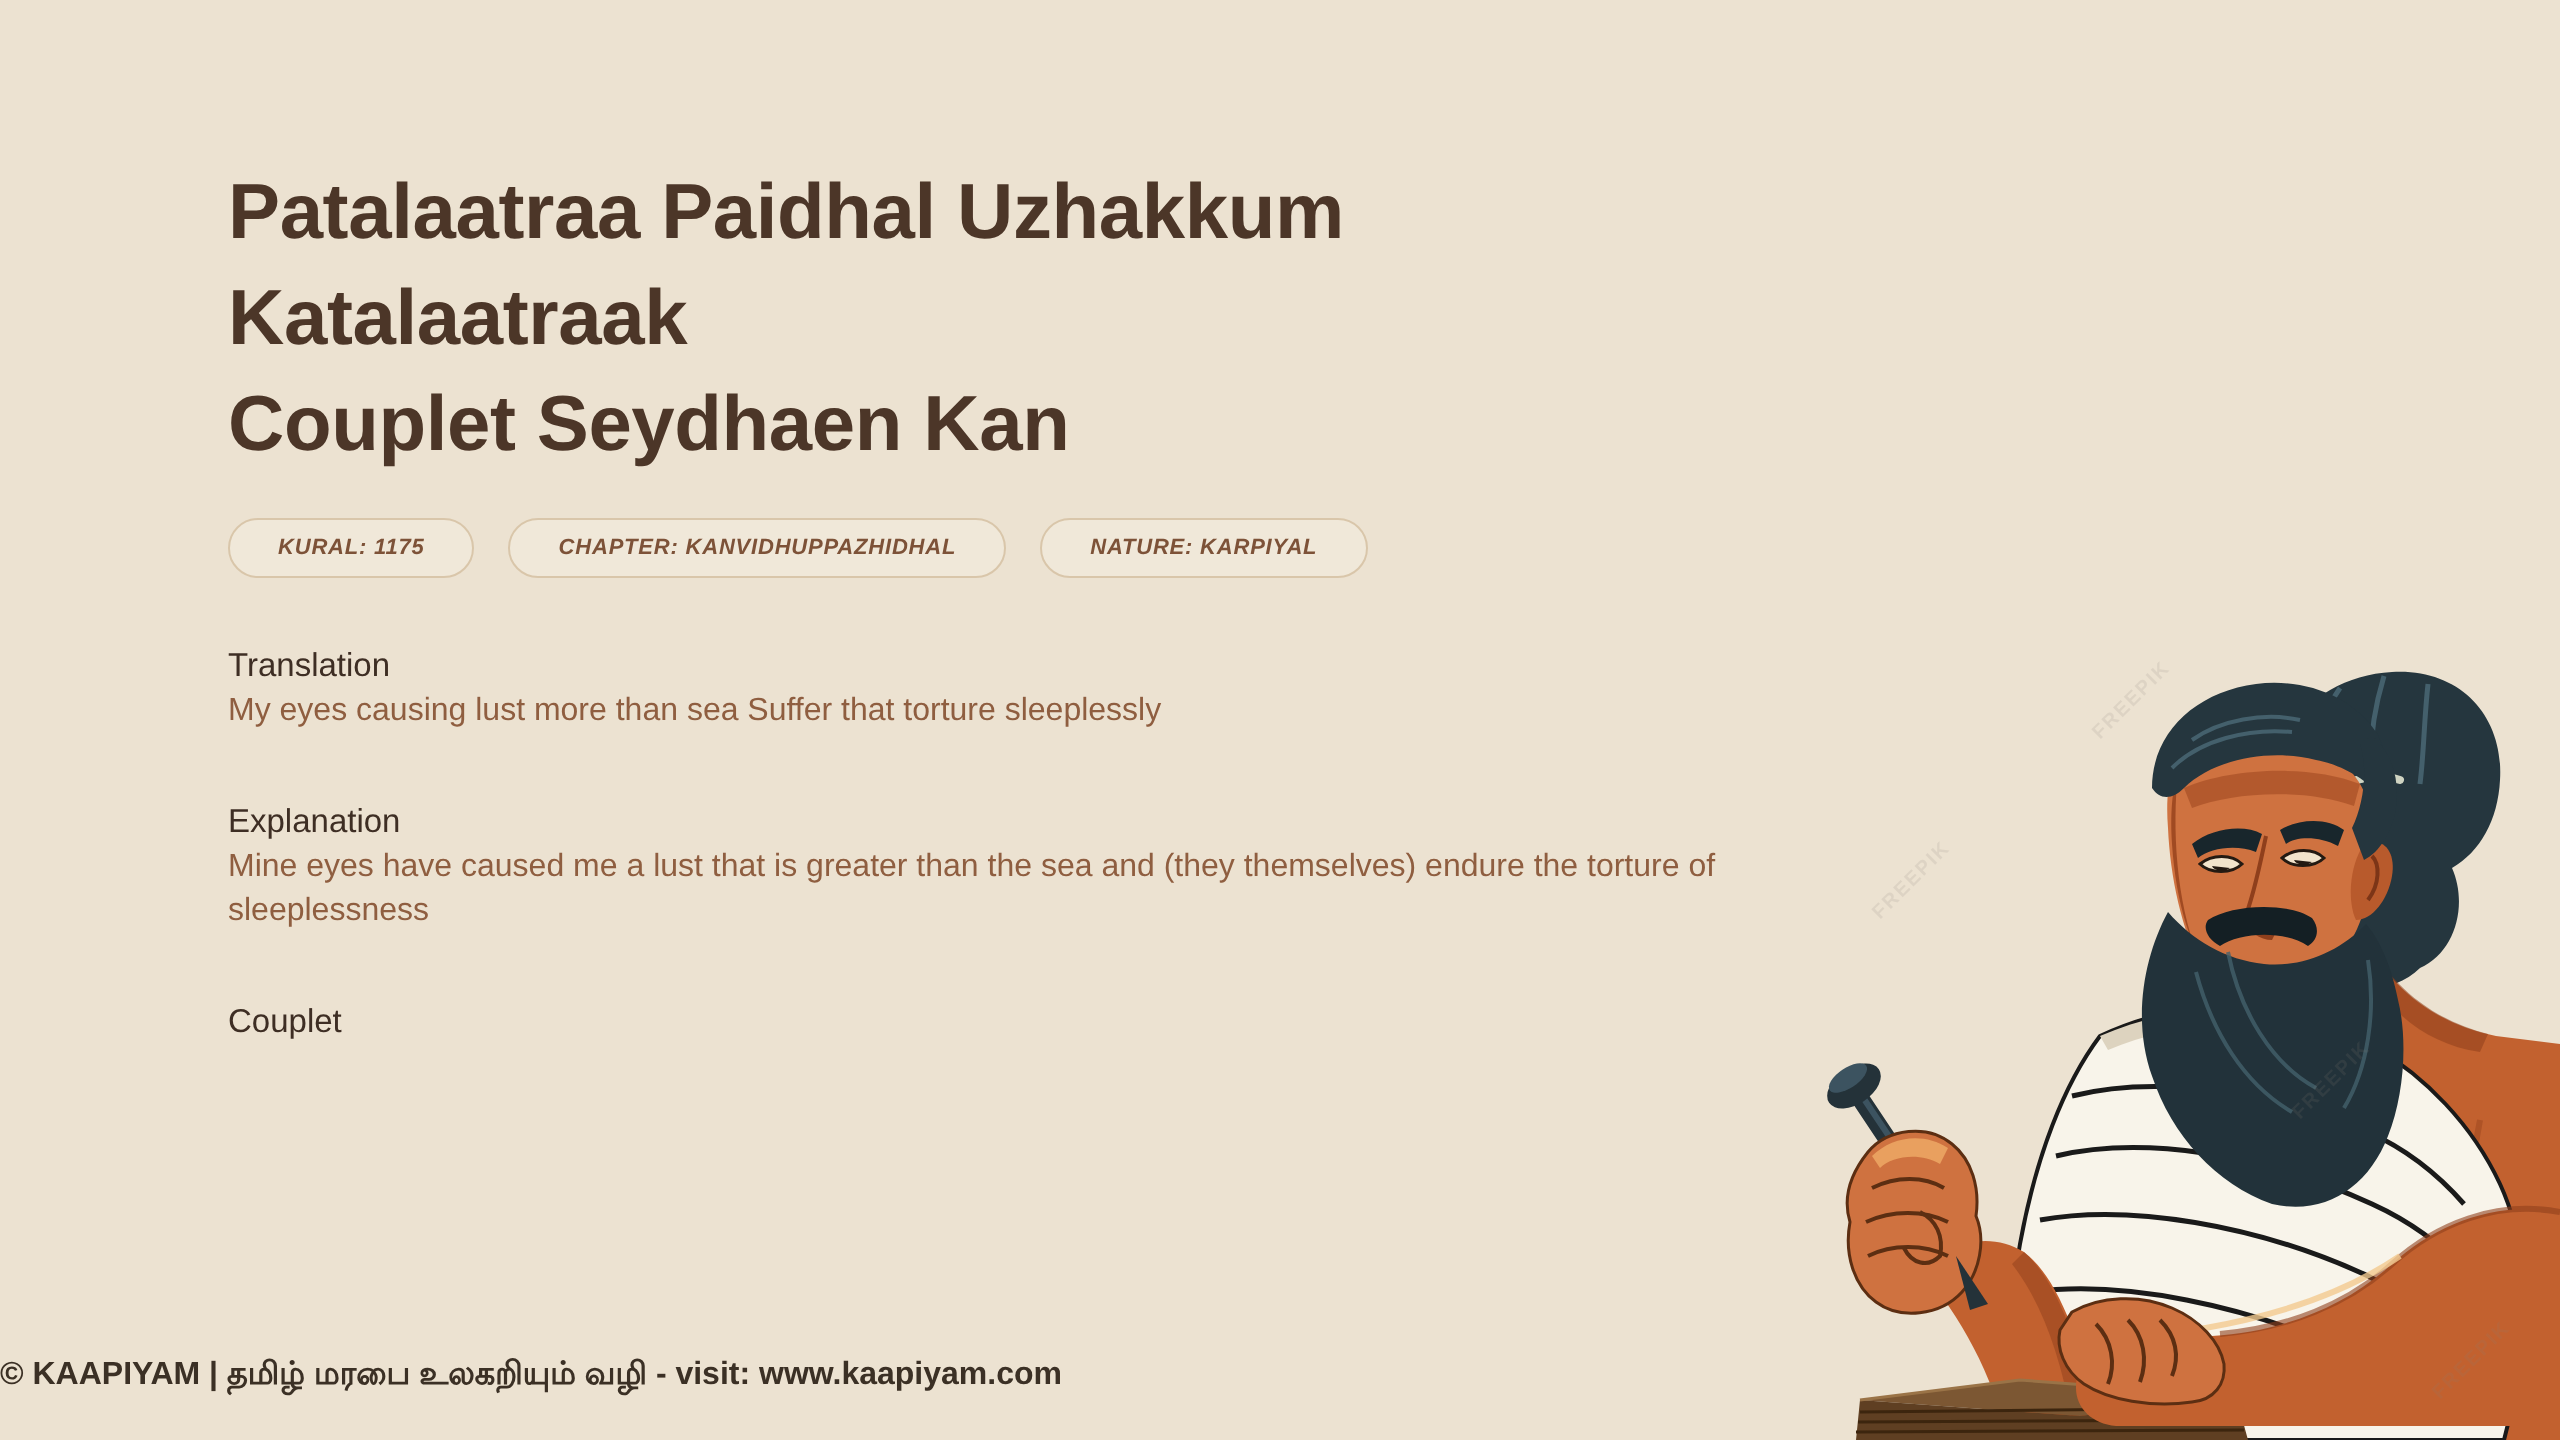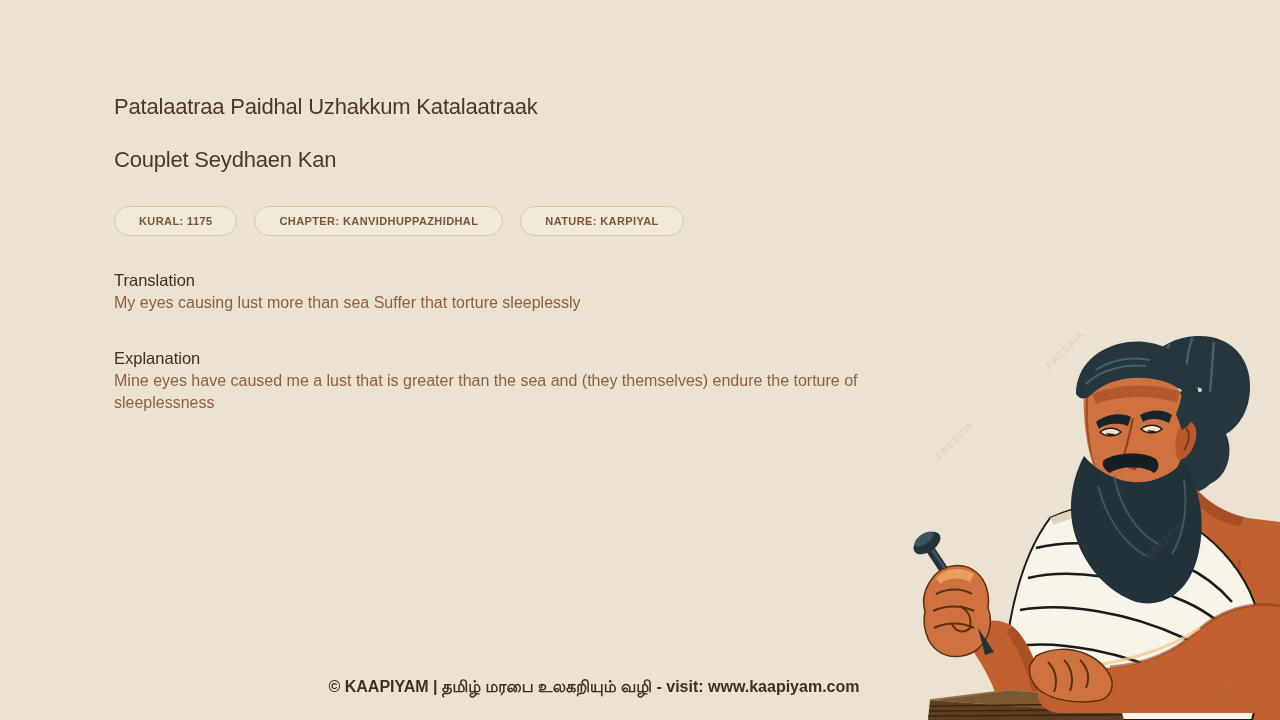--- a/index.html
+++ b/index.html
@@ -4,43 +4,43 @@
 <style>
   html,body { margin:0; padding:0; }
   body {
     width:1280px; height:720px;
     position:relative; overflow:hidden;
     background: var(--bg, #ece2d1);
     font-family: "Liberation Sans", sans-serif;
   }
   .content { position:absolute; left:114px; top:80px; width:792px; }
   .title {
-    margin:0; font-size:22px; font-weight:400; letter-spacing:-0.2px;
+    margin:0; font-size:39px; font-weight:700; letter-spacing:-0.2px;
     line-height:53px; color: var(--title-text, #4c3628);
   }
   .title .line { display:block; }
-  .badges { display:flex; gap:17px; margin-top:20px; }
+  .badges { display:flex; gap:17px; margin-top:20px;font-style:italic; }
   .badge {
     height:30px; box-sizing:border-box; display:flex; align-items:center;
     padding:0 24px; border:1.5px solid var(--badge-border, #d9c6aa);
     background: var(--badge-bg, #f0e8d9); border-radius:16px;
     font-size:11px; font-weight:700; letter-spacing:0.4px;
     color: var(--badge-text, #7d5238); white-space:nowrap;
   }
   .section { margin-top:32px; }
   .section h2 {
     margin:0; font-size:16.5px; font-weight:400; line-height:24px;
     color: var(--heading-text, #3e2e24);
   }
   .section p {
     margin:0 0 0; font-size:16px; line-height:22px;
     color: var(--body-text, #8f5e40); max-width:772px;
   }
   .footer {
-    position:absolute; top:678px; left:0; width:1188px; text-align:center;
+    position:absolute; top:678px; left:0; width:1188px; 
     font-size:16px; font-weight:600; color: var(--footer-text, #3b3025);
   }
   .illustration { position:absolute; left:900px; top:310px; width:380px; height:410px; }
   .illustration svg { display:block; width:100%; height:100%; }
   .wm { font-size:10px; fill:#8a8178; opacity:0.14; font-weight:700; letter-spacing:1px; }
 </style>
 </head>
 <body>
 
 <div class="content">
@@ -59,20 +59,21 @@
     <h2>Translation</h2>
     <p>My eyes causing lust more than sea Suffer that torture sleeplessly</p>
   </div>
 
   <div class="section">
     <h2>Explanation</h2>
     <p>Mine eyes have caused me a lust that is greater than the sea and (they themselves) endure the torture of sleeplessness</p>
   </div>
 
   <div class="section">
+    <h2>Couplet</h2>
   </div>
 </div>
 
 <div class="footer">© KAAPIYAM | தமிழ் மரபை உலகறியும் வழி - visit: www.kaapiyam.com</div>
 
 <div class="illustration">
   <svg viewBox="0 0 380 410" xmlns="http://www.w3.org/2000/svg">
 
     <g>
       <path d="M231,104 C228,62 256,28 296,26 C330,24 352,48 350,80 C349,100 340,116 326,124 C334,142 328,166 310,174 C298,186 276,188 266,178 C248,160 234,134 231,104 Z" fill="#25363e"></path>

